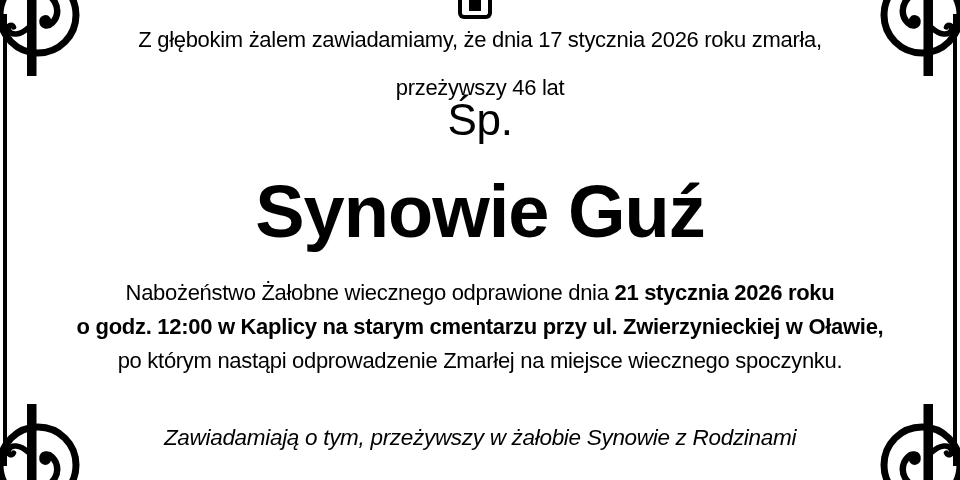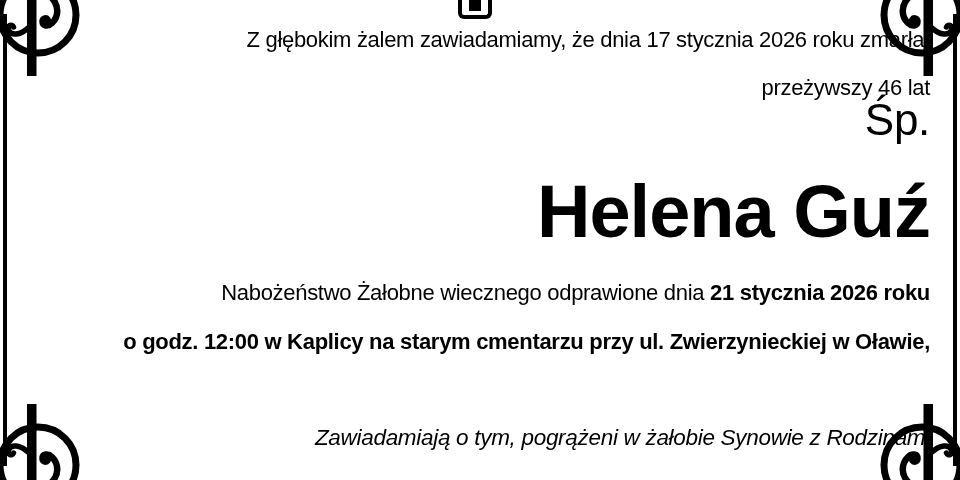--- a/index.html
+++ b/index.html
@@ -27,29 +27,29 @@
     border:4px solid #000;border-top:none;
     border-bottom-left-radius:6px;border-bottom-right-radius:6px;
   }
   .cross-base .shaft{
     position:absolute;top:0;left:50%;transform:translateX(-50%);
     width:12px;height:11px;background:#000;
   }
   
   .line{
     position:absolute;left:30px;right:30px;
-    text-align:right;letter-spacing:-0.3px;
+    text-align:center;letter-spacing:-0.3px;
     white-space:nowrap;
   }
   .intro1{top:26px;font-size:22px;line-height:28px;}
   .intro2{top:74px;font-size:22px;line-height:28px;}
   .honorific{top:100px;font-size:44px;line-height:40px;font-weight:normal;}
   .deceased{top:170px;font-size:74px;line-height:84px;font-weight:bold;letter-spacing:-1px;}
   .ceremony{top:276px;font-size:22px;line-height:34px;}
-  .ceremony .b{font-weight:bold;margin-top:15px;}
+  .ceremony .b{font-weight:bold;}
   .family{top:424px;font-size:22.5px;line-height:28px;font-style:italic;}
 </style>
 </head>
 <body>
 
 <svg width="0" height="0" style="position:absolute">
   <defs>
     <g id="flourish-shape">
       <circle cx="38" cy="15" r="38" fill="none" stroke="#000" stroke-width="7"></circle>
       <rect x="27" y="-2" width="9.5" height="78" fill="#000"></rect>
@@ -80,22 +80,23 @@
   <div class="cross-base">
     <span class="shaft"></span>
   </div>
 
   <div class="line intro1">Z głębokim żalem zawiadamiamy, że dnia 17 stycznia 2026 roku zmarła,</div>
 
   <div class="line intro2">przeżywszy 46 lat</div>
 
   <div class="line honorific">Śp.</div>
 
-  <div class="line deceased">Helena Guź</div>
+  <div class="line deceased">Synowie Guź</div>
 
   <div class="line ceremony">
     <div><span>Nabożeństwo Żałobne wiecznego odprawione dnia </span><span class="b">21 stycznia 2026 roku</span></div>
     <div class="b">o godz. 12:00 w Kaplicy na starym cmentarzu przy ul. Zwierzynieckiej w Oławie,</div>
+    <div>po którym nastąpi odprowadzenie Zmarłej na miejsce wiecznego spoczynku.</div>
   </div>
 
-  <div class="line family">Zawiadamiają o tym, pogrążeni w żałobie Synowie z Rodzinami</div>
+  <div class="line family">Zawiadamiają o tym, przeżywszy w żałobie Synowie z Rodzinami</div>
 
 </div>
 
 </body></html>

